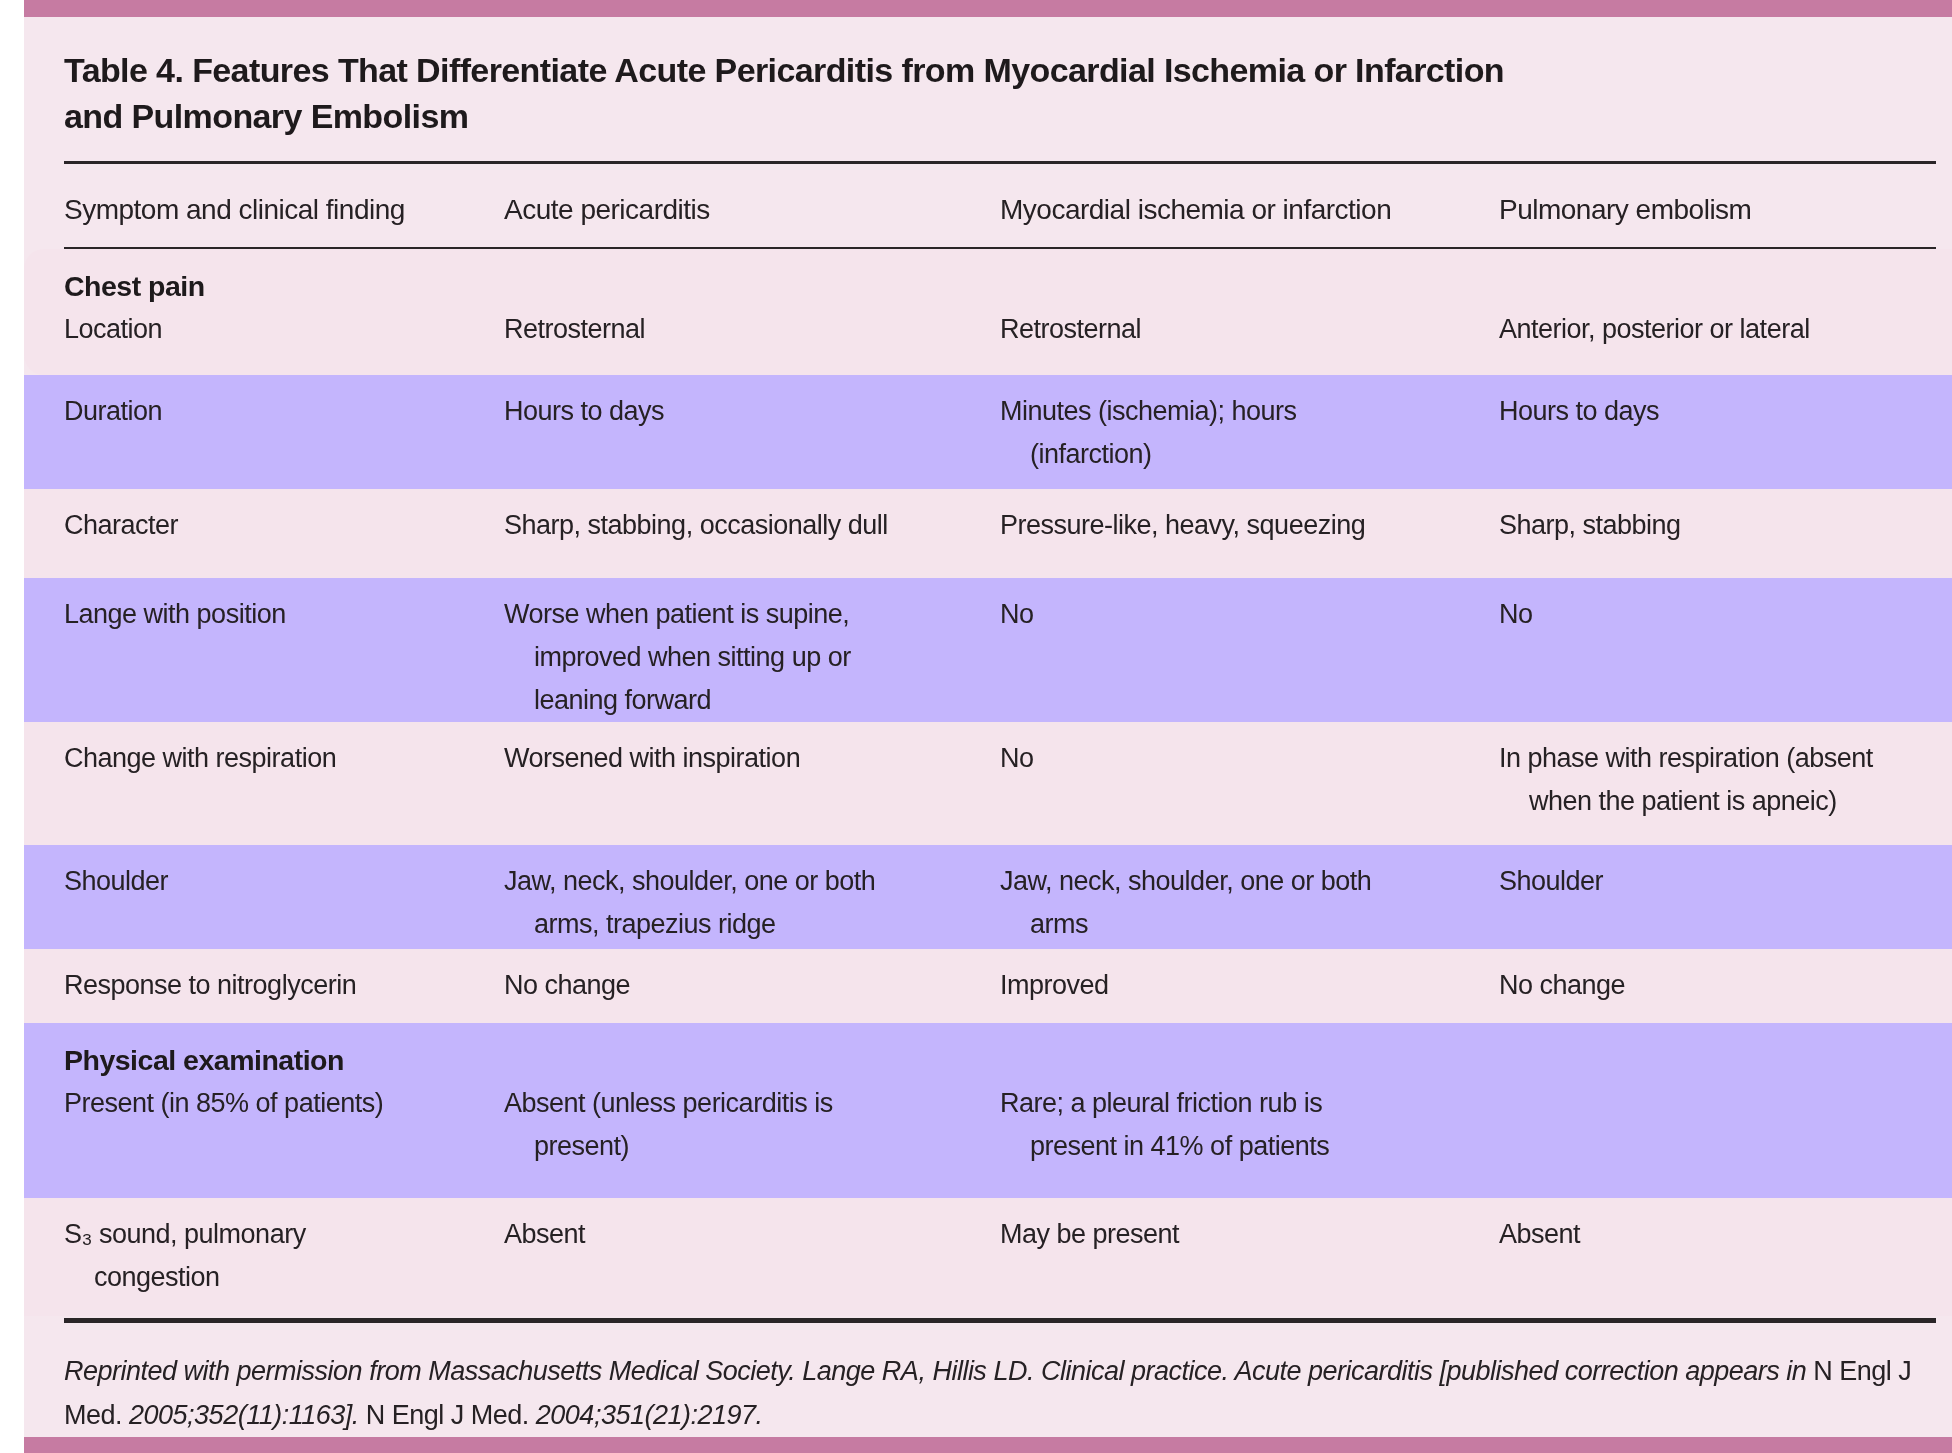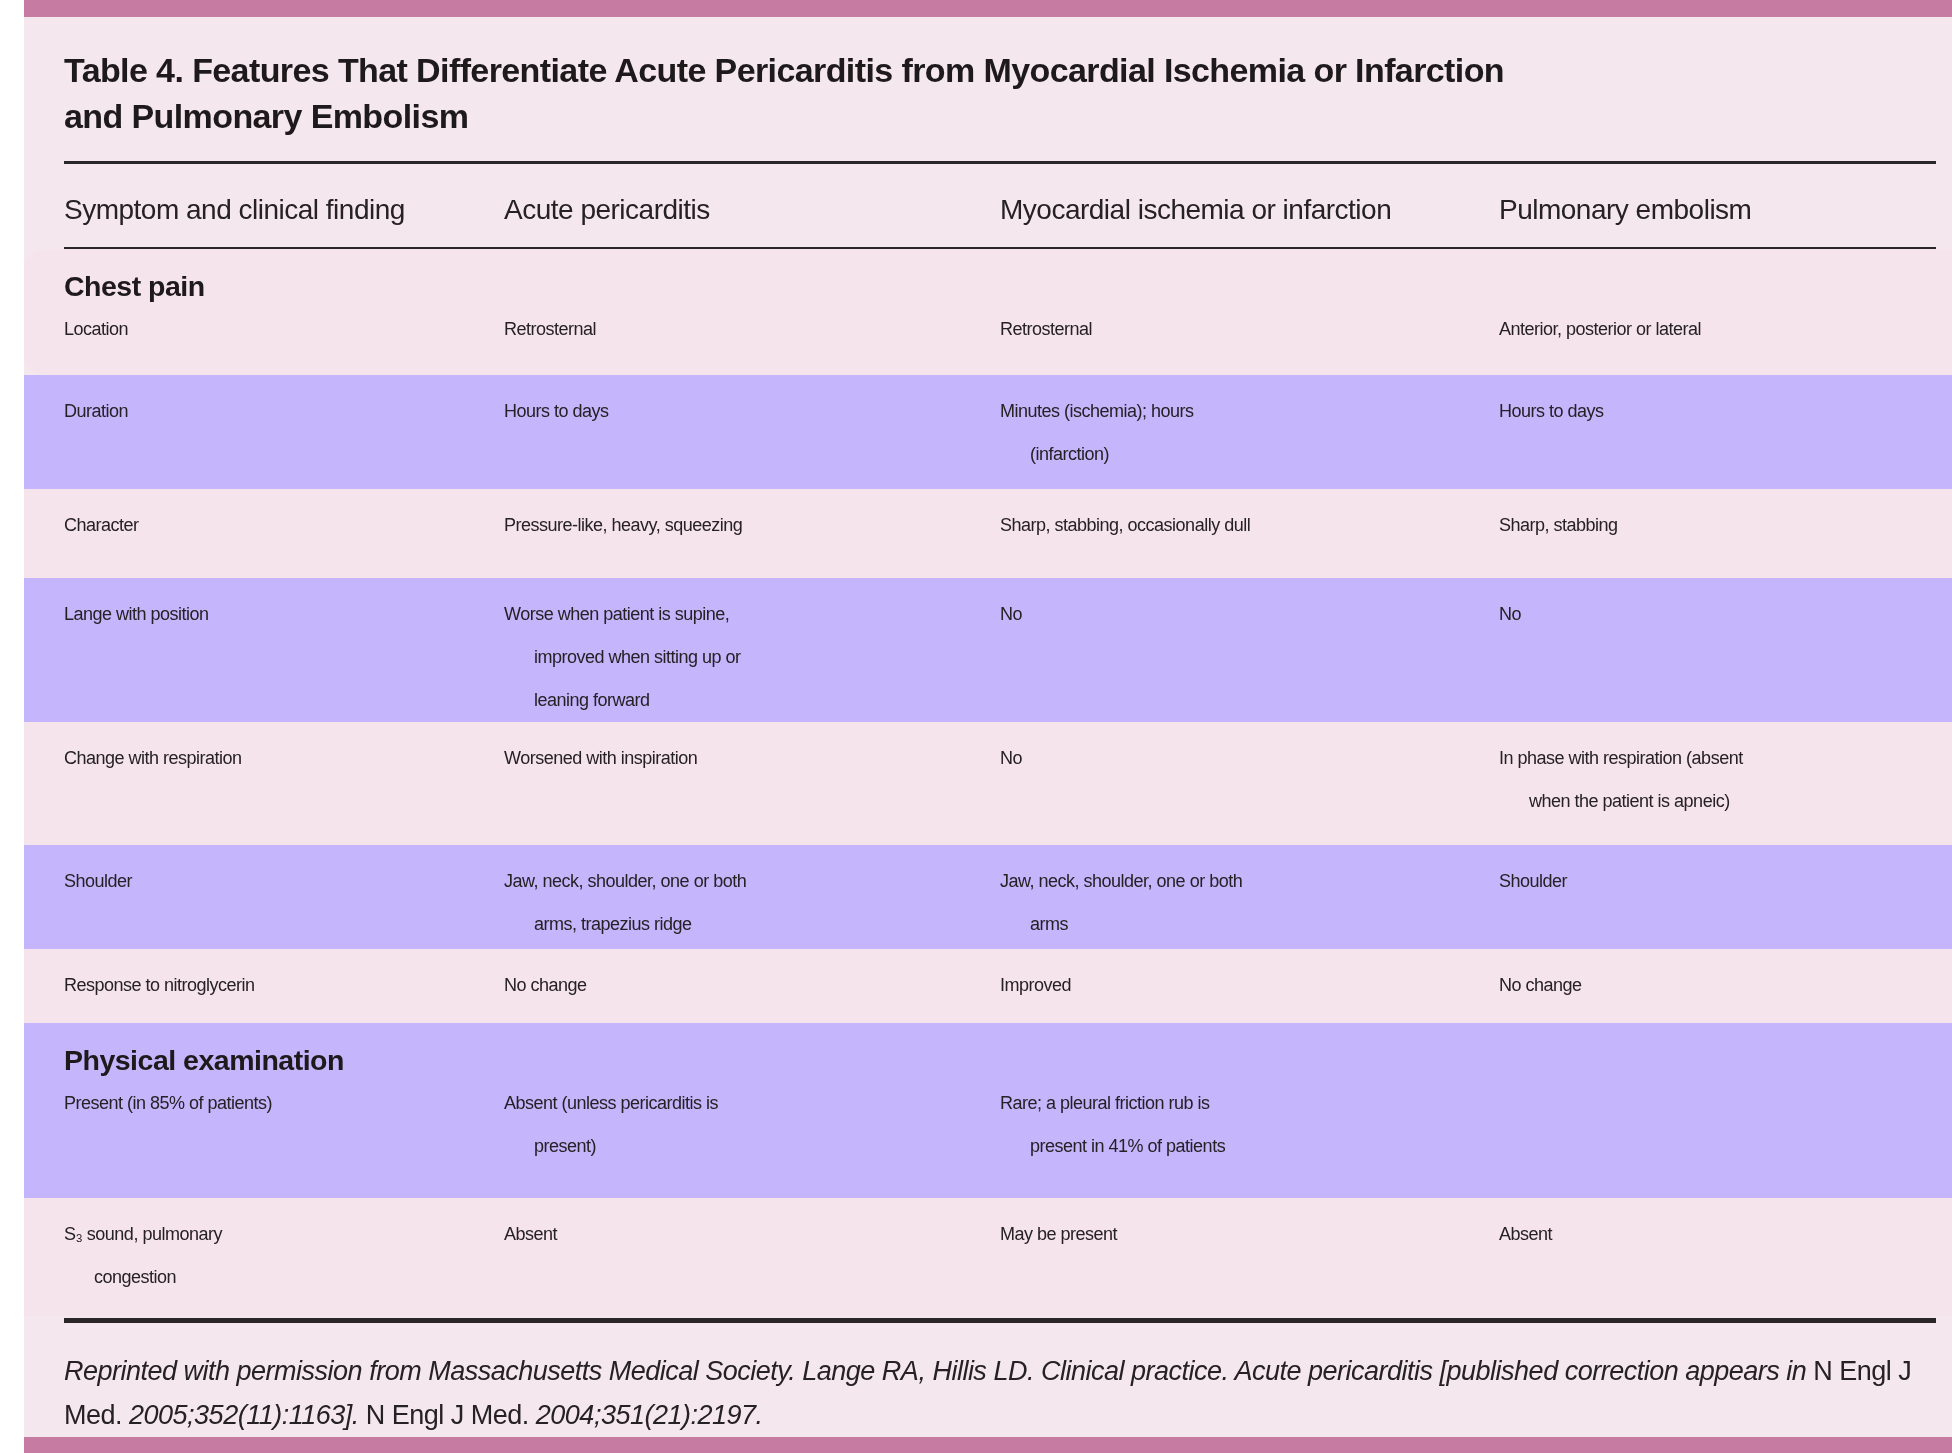--- a/index.html
+++ b/index.html
@@ -60,21 +60,21 @@
   .band { width: calc(100% + 80px); margin-left: -40px; padding: 15px 40px 0 40px; }
   .band.pink { background: #f5e4ec; }
   .band.white { background: #c4b5fd; }
   .section-header {
     font-weight: bold;
     font-size: 28.5px;
     line-height: 44px;
     color: #1e1a1c;
   }
   .cell {
-    font-size: 18px;
+    font-size: 27px;
     line-height: 43px;
     white-space: pre-line;
     padding-left: 30px;
     text-indent: -30px;
     padding-right: 10px;
   }
   .b1 { min-height: 126px; border-radius: 20px; }
   .b2 { min-height: 114px; }
   .b3 { min-height: 89px; }
   .b4 { min-height: 135px; }
@@ -131,22 +131,22 @@
         <div class="cell">Hours to days</div>
         <div class="cell">Minutes (ischemia); hours
 (infarction)</div>
         <div class="cell">Hours to days</div>
       </div>
     </div>
 
     <div class="band pink b3">
       <div class="grid-row">
         <div class="cell">Character</div>
+        <div class="cell">Sharp, stabbing, occasionally dull</div>
         <div class="cell">Pressure-like, heavy, squeezing</div>
-        <div class="cell">Sharp, stabbing, occasionally dull</div>
         <div class="cell">Sharp, stabbing</div>
       </div>
     </div>
 
     <div class="band white b4">
       <div class="grid-row">
         <div class="cell">Lange with position</div>
         <div class="cell">Worse when patient is supine,
 improved when sitting up or
 leaning forward</div>

